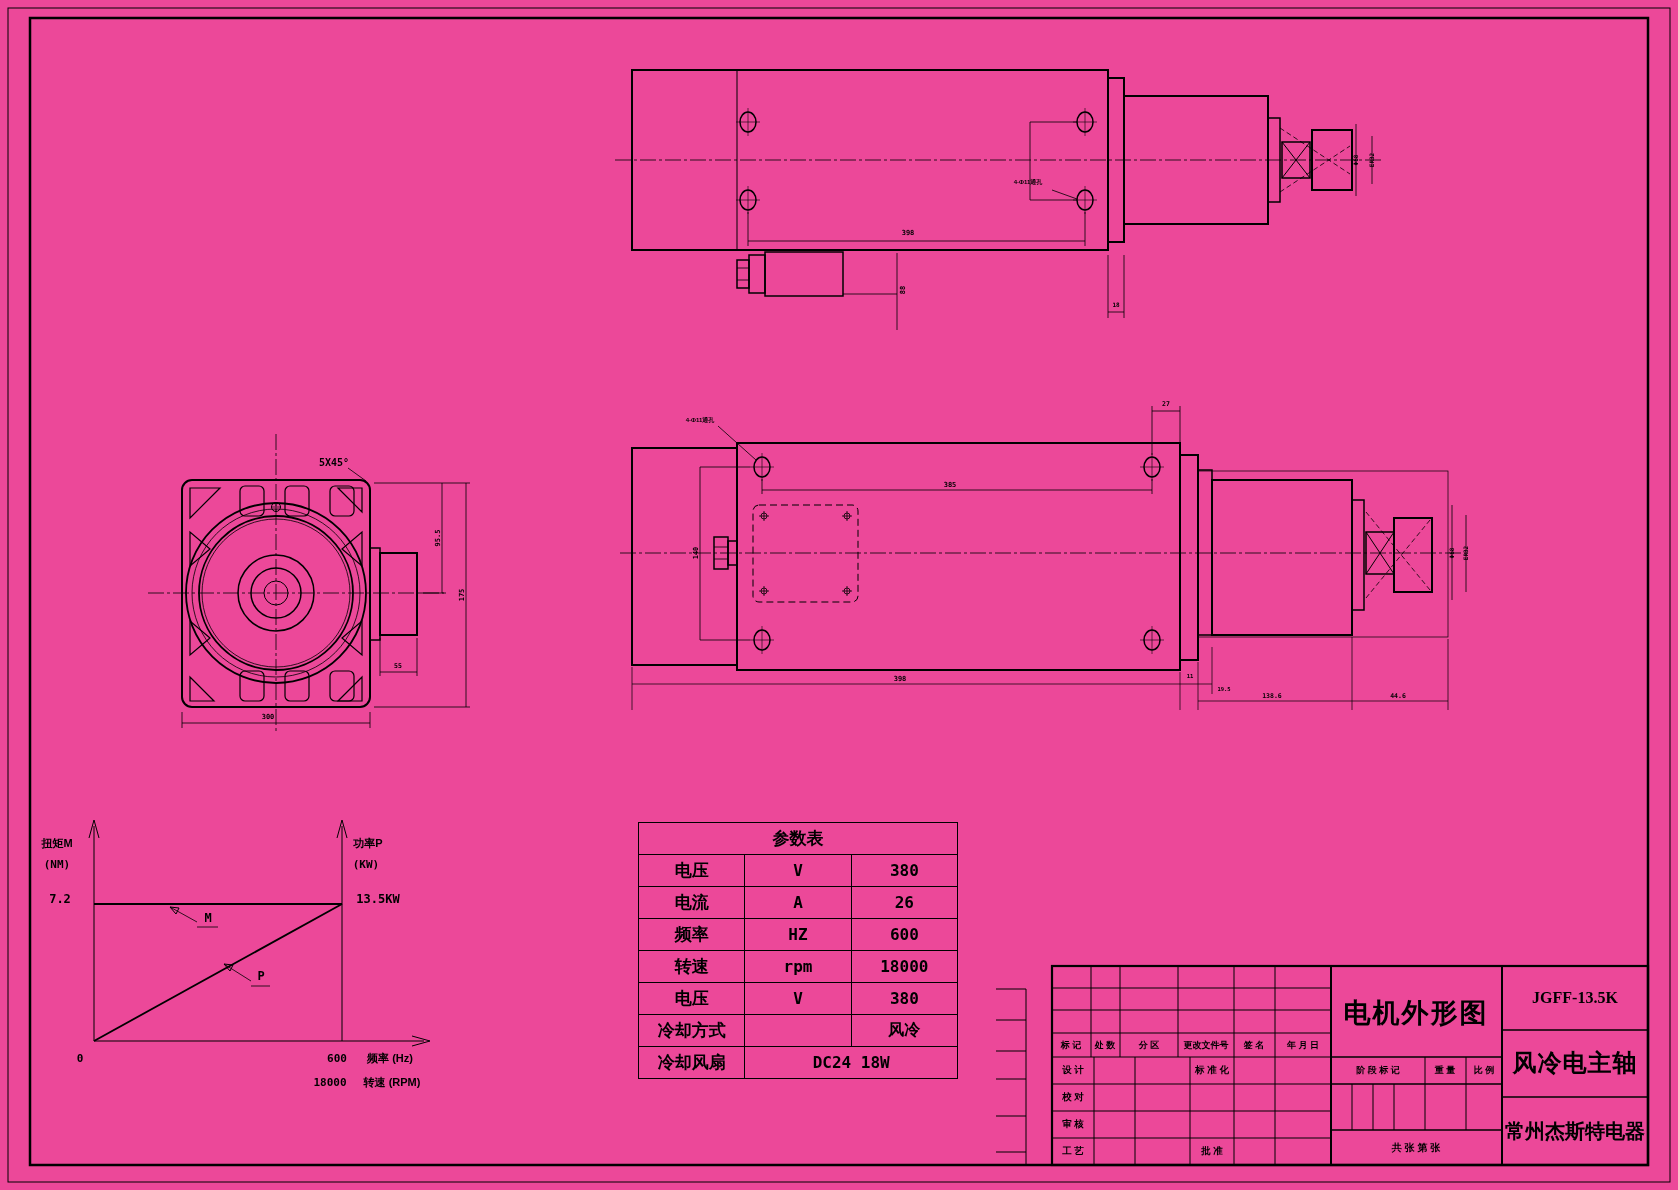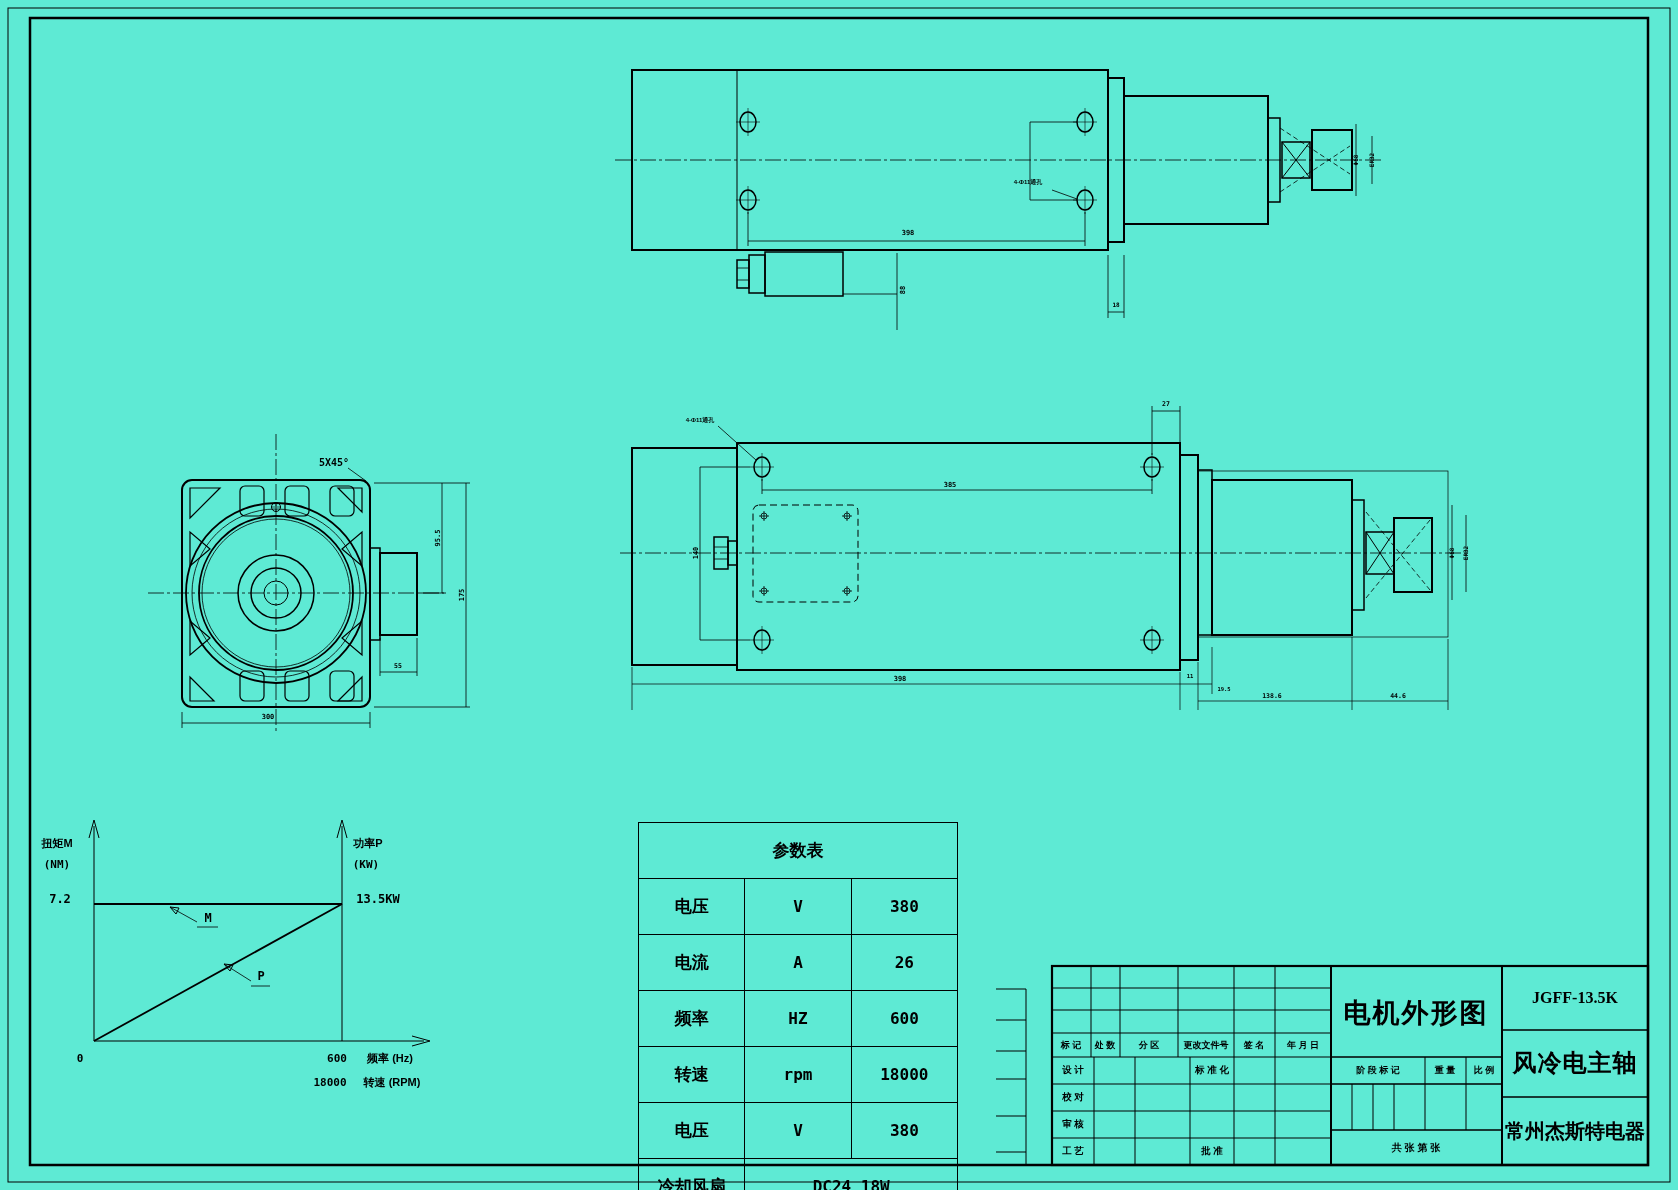--- a/index.html
+++ b/index.html
@@ -1,35 +1,35 @@
 <!DOCTYPE html>
 <html><head>
 <meta charset="utf-8">
 <style>
   html,body{margin:0;padding:0;background:#e8e8e8;}
-  #sheet{position:relative;width:1678px;height:1190px;background:#5eead4;overflow:hidden;
+  #sheet{position:relative;width:1678px;height:1190px;background:#ec4899;overflow:hidden;
          font-family:"Liberation Sans",sans-serif;color:#000;}
   #linework{position:absolute;left:0;top:0;}
   #linework *{stroke:#000;fill:none;}
   .s06{stroke-width:.6}.s07{stroke-width:.7}.s08{stroke-width:.8}
   .s1{stroke-width:1}.s12{stroke-width:1.2}.s15{stroke-width:1.5}
   .s18{stroke-width:1.8}.s2{stroke-width:2}.s22{stroke-width:2.2}.s25{stroke-width:2.5}
   .cl{stroke-width:.8;stroke-dasharray:16 3 3 3}
   .sd{stroke-width:.8;stroke-dasharray:5 3}
   .sd1{stroke-width:1;stroke-dasharray:7 4}
   .fill{fill:#000;stroke:none}
   .lbl{position:absolute;transform:translate(-50%,-50%);white-space:nowrap;
        font-family:"DejaVu Sans Mono","Liberation Mono",monospace;font-weight:600;line-height:1;}
   .cn{font-family:"Liberation Sans",sans-serif;}
   .rot{transform:translate(-50%,-50%) rotate(-90deg);}
   
   #ptable{position:absolute;left:638px;top:822px;width:320px;border-collapse:collapse;
           table-layout:fixed;}
   #ptable td{border:1.6px solid #000;text-align:center;vertical-align:middle;
-             font-weight:600;padding:16px;overflow:hidden;margin-left:14px;}
+             font-weight:600;padding:4px;overflow:hidden;margin-left:14px;}
   #ptable tr{height:31.5px;}
   #ptable tr.hdr{height:32px;}
   #ptable td.hd{font-size:17px;font-family:"Liberation Sans",sans-serif;}
   #ptable td.n{font-size:17px;font-family:"Liberation Sans",sans-serif;}
   #ptable td.u,#ptable td.v,#ptable td.m{font-size:16px;font-family:"DejaVu Sans Mono","Liberation Mono",monospace;}
   
   .tb{position:absolute;transform:translate(-50%,-50%);white-space:nowrap;
       font-family:"Liberation Sans",sans-serif;font-weight:600;}
 </style>
 </head>
@@ -278,20 +278,25 @@
           <td class="n">转速</td>
           <td class="u">rpm</td>
           <td class="v">18000</td>
         </tr>
   <tr>
           <td class="n">电压</td>
           <td class="u">V</td>
           <td class="v">380</td>
         </tr>
   <tr>
+          <td class="n">冷却方式</td>
+          <td class="u"></td>
+          <td class="v">风冷</td>
+        </tr>
+  <tr>
           <td class="n">冷却风扇</td>
           <td class="m" colspan="2">DC24   18W</td>
         </tr>
 </tbody>
     </table>
 
 <div class="tb" style="left:1071px;top:1045px;font-size:9px">标 记</div>
 <div class="tb" style="left:1105px;top:1045px;font-size:9px">处 数</div>
 <div class="tb" style="left:1149px;top:1045px;font-size:9px">分  区</div>
 <div class="tb" style="left:1206px;top:1045px;font-size:9px">更改文件号</div>

